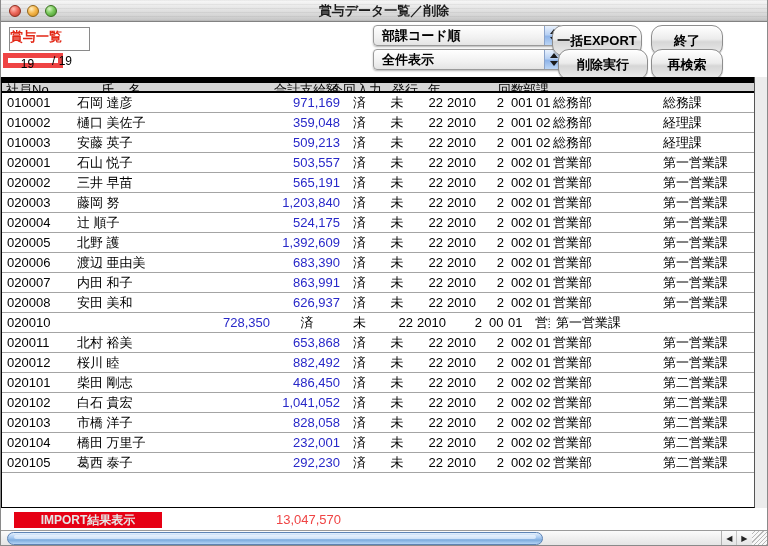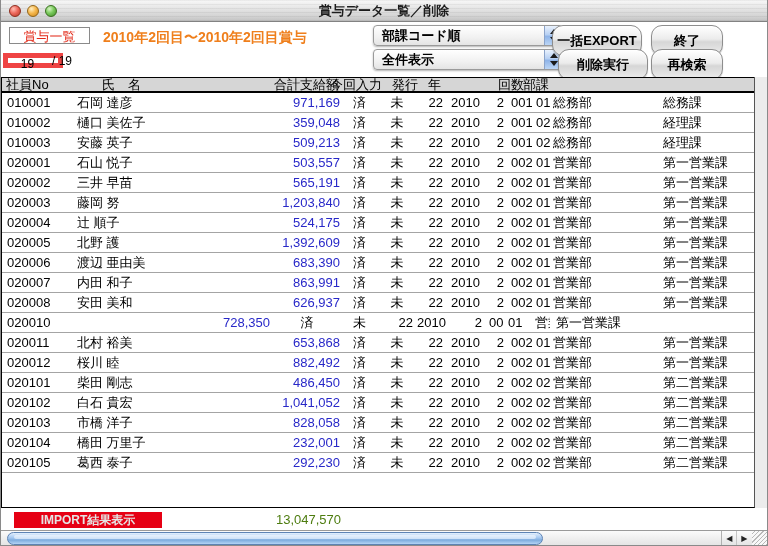--- a/index.html
+++ b/index.html
@@ -25,23 +25,23 @@
     position:absolute;top:0;left:0;width:100%;height:22px;line-height:22px;
     text-align:center;font-size:13px;font-weight:bold;color:#1c1c1c;
   }
   .lights{position:absolute;left:8px;top:5px;display:flex;gap:6px;}
   .light{width:12px;height:12px;border-radius:50%;display:inline-block;}
   .light.red{background:radial-gradient(circle at 35% 30%,#ffc0b5,#ee6a5e 45%,#b93a28 95%);border:1px solid #8e2d1e;}
   .light.yellow{background:radial-gradient(circle at 35% 30%,#ffeec0,#f6b84e 45%,#cf8a1c 95%);border:1px solid #93651a;}
   .light.green{background:radial-gradient(circle at 35% 30%,#d8f4c4,#79ca5c 45%,#47902c 95%);border:1px solid #39701f;}
   
   .list-label{
-    position:absolute;left:8px;top:27px;width:81px;height:17px;line-height:18px;
-    border:1px solid #8a8a8a;background:#fff;text-align:center;
-    font-size:13px;font-weight:normal;color:#e22817;
+    position:absolute;left:8px;top:27px;width:81px;height:24px;line-height:18px;
+    border:1px solid #8a8a8a;background:#fff;text-align:left;
+    font-size:13px;font-weight:bold;color:#e22817;
   }
   .period{position:absolute;left:102px;top:29px;font-size:14px;font-weight:bold;color:#ef7f1c;white-space:nowrap;}
   .count-box{
     position:absolute;left:2px;top:53px;width:60px;height:15px;line-height:13px;
     border:5px solid #ef4444;background:#fff;font-size:12px;text-align:center;padding-right:11px;color:#000;
   }
   .count-total{position:absolute;left:51px;top:54px;font-size:12px;color:#000;}
   .popup{
     position:absolute;width:190px;height:21px;
     background:linear-gradient(#ffffff,#f1f1f1 60%,#e4e4e4);
@@ -75,21 +75,21 @@
   .btn-delete{left:557px;top:49px;width:90px;}
   .btn-research{left:650px;top:49px;width:72px;}
   
   .list-area{
     position:absolute;left:0;top:77px;width:754px;height:431px;
     background:#fff;border-left:1px solid #000;border-right:1px solid #555;border-bottom:1px solid #000;
   }
   .side-strip{position:absolute;left:754px;top:77px;width:14px;height:431px;background:#ececec;}
   .thead{
     position:relative;width:100%;height:16px;background:#d6d6d6;
-    border-top:1px solid #000000;border-bottom:2px solid #000;
+    border-top:6px solid #000000;border-bottom:2px solid #000;
     font-size:13px;color:#000;
   }
   .thead span{position:absolute;top:0;line-height:13px;white-space:nowrap;}
   .h-empno{left:4px;}
   .h-name{left:100px;}
   .h-amount{left:272px;}
   .h-input{left:328px;}
   .h-issue{left:390px;}
   .h-year{left:426px;}
   .h-round{left:496px;}
@@ -100,35 +100,35 @@
     grid-template-columns:70px 200px 70px 35px 40px 30px 35px 22px 28px 18px 107px 97px;
     height:20px;border-bottom:1px solid #a4a4a4;
     font-size:13px;color:#000;background:#fff;
   }
   .cell{line-height:19px;white-space:nowrap;overflow:hidden;}
   .c-empno{padding-left:5px;}
   .c-name{padding-left:5px;}
   .c-amount{text-align:right;color:#2828c8;padding-right:2px;}
   .c-done,.c-issued{text-align:center;}
   .c-yw{text-align:right;padding-right:4px;}
-  .c-year{text-align:right;padding-right:2px;}
+  .c-year{padding-right:2px;}
   .c-round{text-align:right;}
   .c-dcode{padding-left:7px;}
   .c-scode{padding-left:4px;}
   .c-dept{padding-left:3px;}
   .c-section{padding-left:6px;}
   
   .import-btn{
     position:absolute;left:13px;top:512px;width:148px;height:16px;
     background:#e60014;border:none;color:#e5e5e5;font-family:inherit;
     font-size:12px;font-weight:bold;line-height:16px;text-align:center;padding:0;cursor:default;
   }
   .total{
     position:absolute;left:160px;top:511px;width:180px;height:18px;
-    text-align:right;font-size:13px;color:#4d7c0f;line-height:18px;
+    text-align:right;font-size:13px;color:#ef4444;line-height:18px;
   }
   
   .hscroll{
     position:absolute;left:0;top:530px;width:768px;height:16px;
     background:linear-gradient(#fbfbfb,#e3e3e3);
     border-top:1px solid #9a9a9a;
   }
   .hthumb{
     position:absolute;left:6px;top:1px;width:536px;height:13px;border-radius:7px;
     background:linear-gradient(#e3effc,#a9cbf3 40%,#7fadde 65%,#b3d3f5);
@@ -158,21 +158,20 @@
     <div class="stripes"></div>
     <div class="lights">
       <span class="light red"></span>
       <span class="light yellow"></span>
       <span class="light green"></span>
     </div>
     <div class="title">賞与データ一覧／削除</div>
   </div>
 
   <div class="list-label">賞与一覧</div>
-  <div class="period">2010年2回目〜2010年2回目賞与</div>
   <div class="count-box">19</div>
   <div class="count-total">/ 19</div>
 
   <div class="popup popup-filter">
     <span class="popup-text">全件表示</span>
     <span class="stepper"></span>
   </div>
   <div class="popup popup-sort">
     <span class="popup-text">部課コード順</span>
     <span class="stepper"></span>

